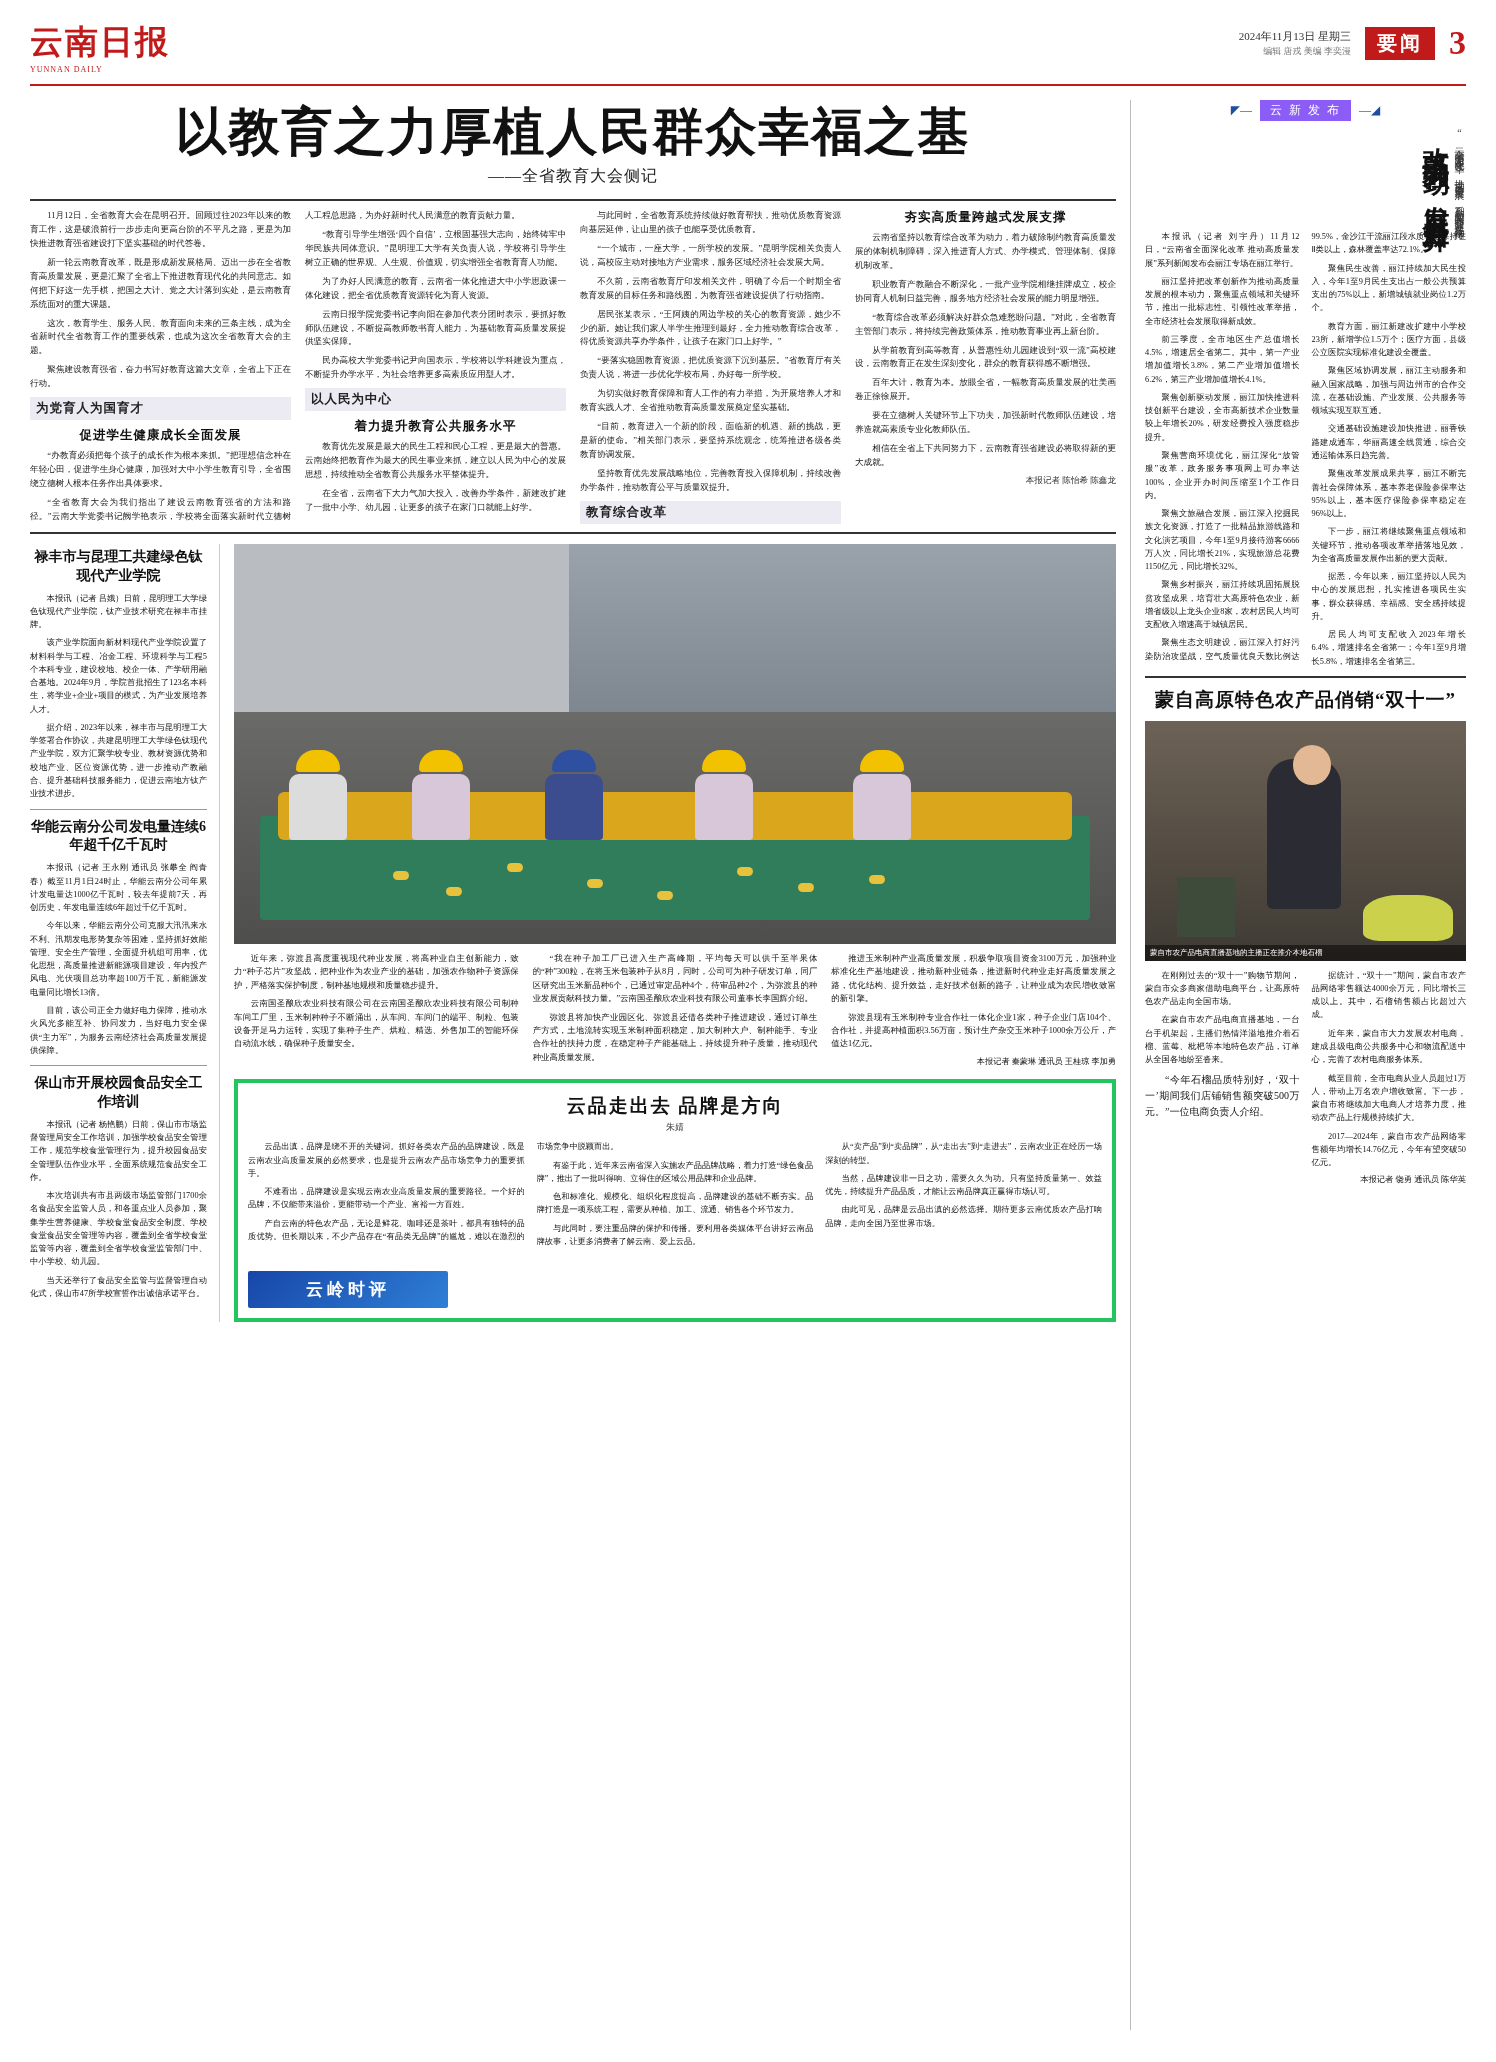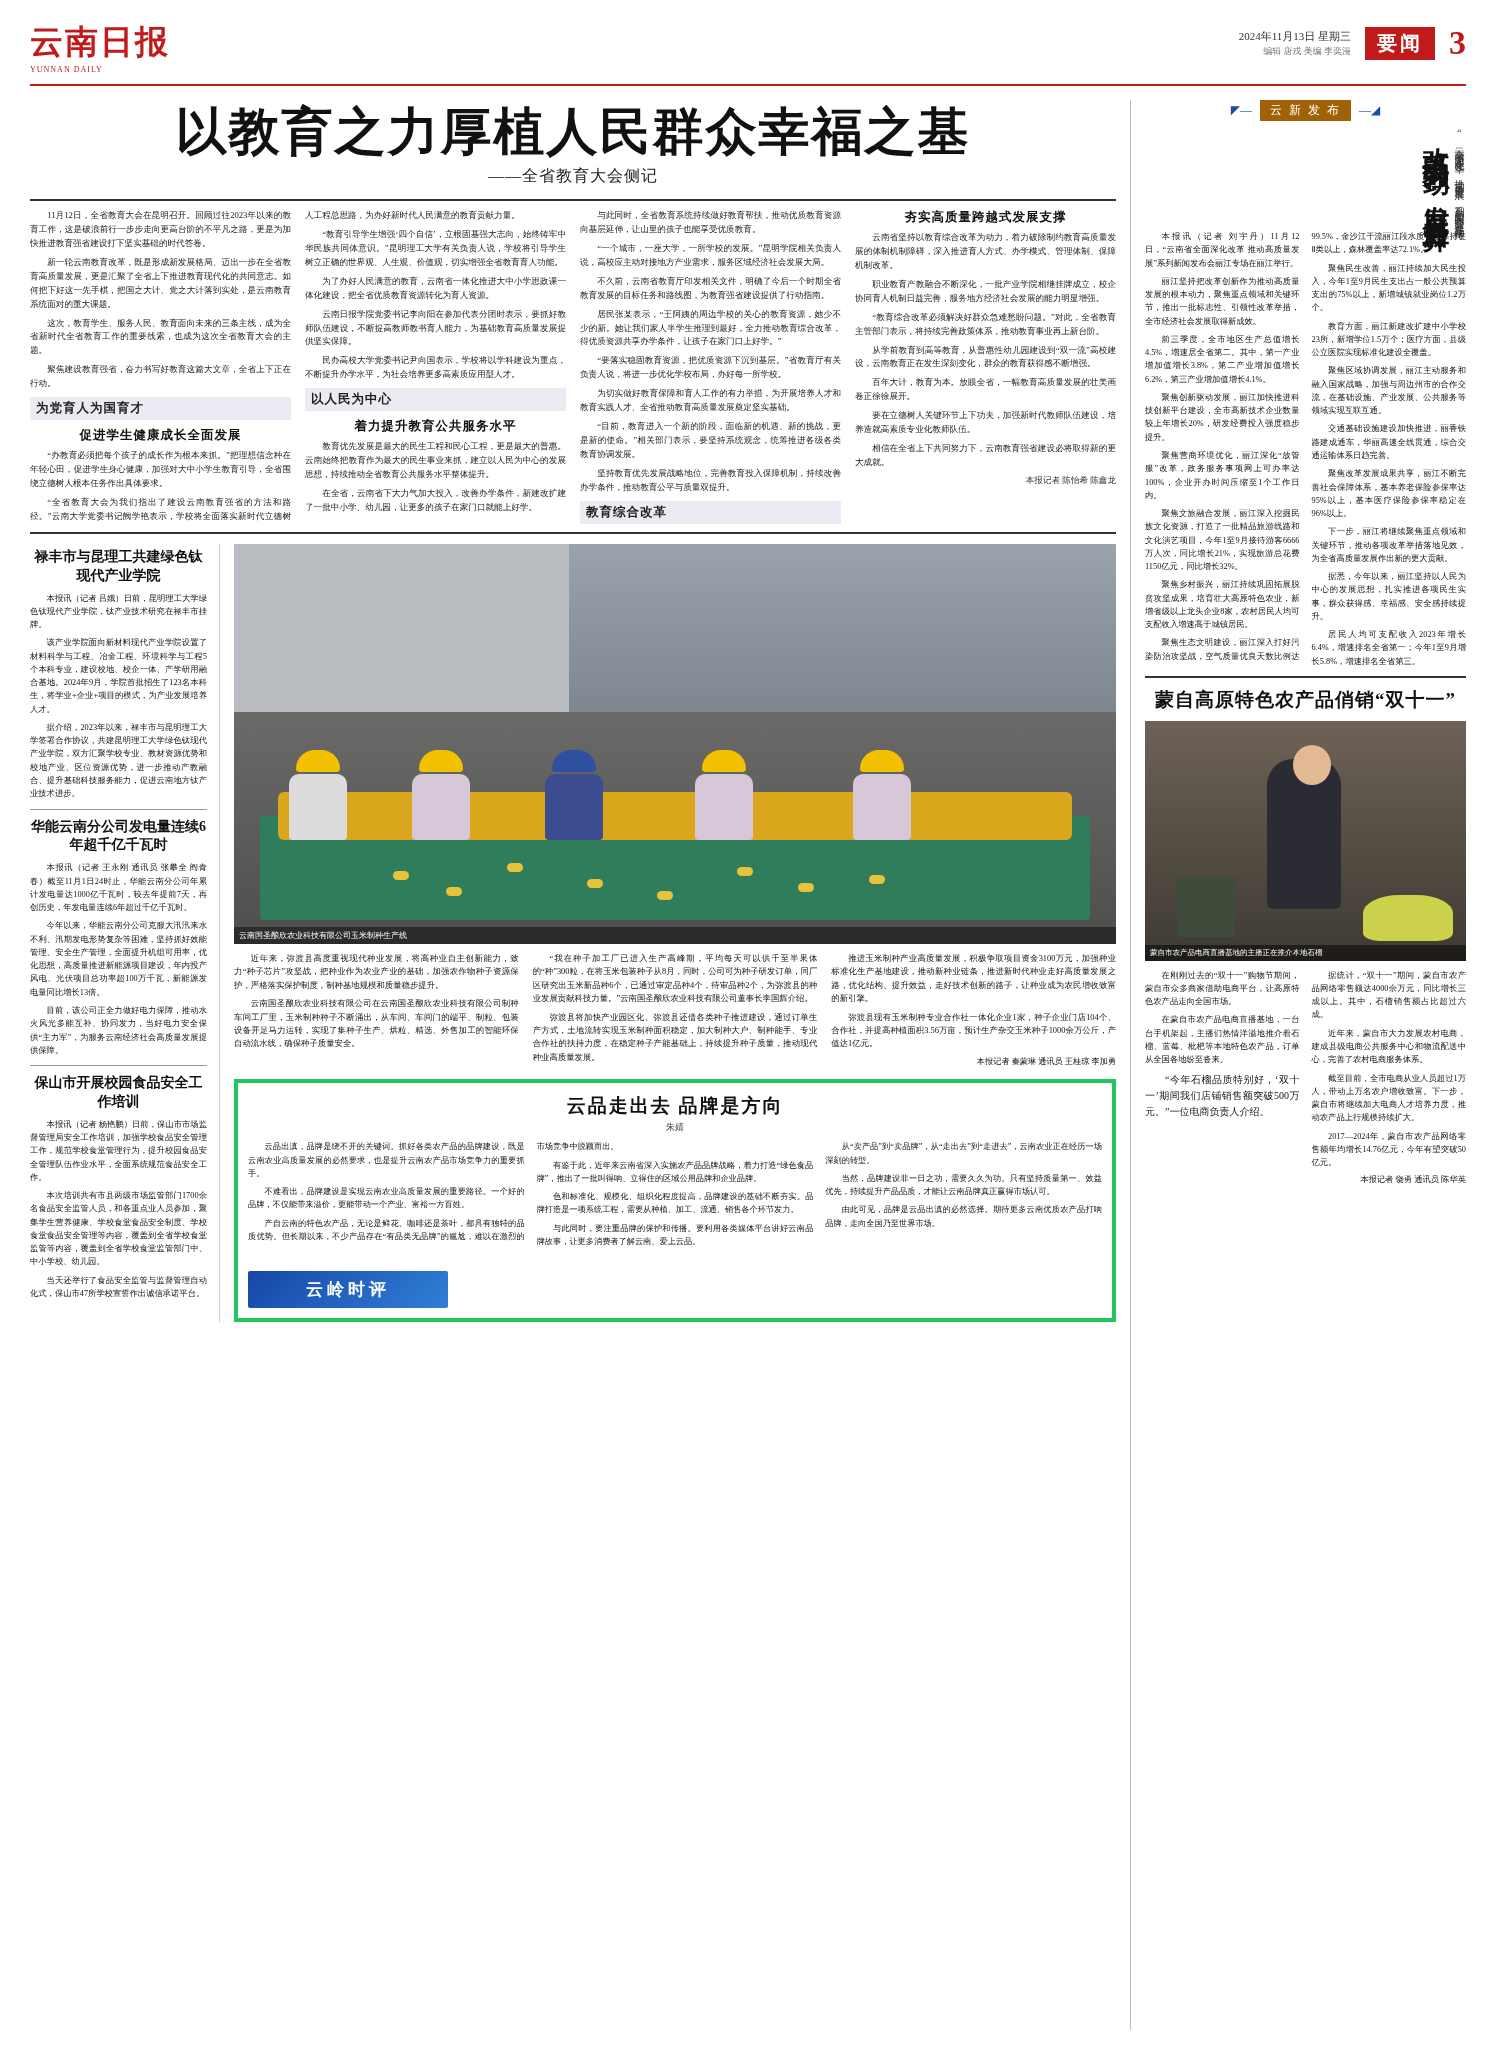--- a/index.html
+++ b/index.html
@@ -63,21 +63,21 @@
   .corn { position:absolute; width:16px; height:9px; background:#e8c23a; border-radius:5px; }
   .worker { position:absolute; bottom:26%; width:62px; }
   .hat { width:44px; height:22px; background:#f2c200; border-radius:22px 22px 4px 4px; margin:0 auto; }
   .hat.b { background:#2f4fa0; }
   .torso { width:58px; height:66px; background:#3b4d8f; border-radius:10px 10px 4px 4px; margin:2px auto 0; }
   .torso.p { background:#d8c7d8; }
   .torso.w { background:#dcdcdc; }
 
   
   .rc-banner { display:flex; align-items:center; justify-content:center; gap:8px; margin-bottom:6px; }
-  .rc-banner .lbl { background:#a16207; color:#fff; font-size:12px; padding:2px 10px; letter-spacing:2px; }
+  .rc-banner .lbl { background:#8b5cf6; color:#fff; font-size:12px; padding:2px 10px; letter-spacing:2px; }
   .rc-banner .dash { color:#1d4fa0; font-size:12px; }
   .vtitle-wrap { display:flex; justify-content:flex-end; margin:6px 0; }
   .vtitle { writing-mode:vertical-rl; text-orientation:upright; font-size:27px; font-weight:bold; letter-spacing:4px; line-height:1.25; }
   .vsub { writing-mode:vertical-rl; text-orientation:upright; font-size:10px; letter-spacing:2px; color:#333; line-height:1.4; }
   .rc-cols { column-count:2; column-gap:12px; }
   .rc-cols p { font-size:8.3px; line-height:1.6; text-align:justify; margin:0 0 5px 0; text-indent:2em; }
   .rc-title { font-size:19px; font-weight:bold; text-align:center; margin:10px 0 8px 0; letter-spacing:1px; line-height:1.3; }
 
   
   .brief-title { font-size:14px; font-weight:bold; text-align:center; line-height:1.35; margin:4px 0 6px 0; }
@@ -230,21 +230,20 @@
                 </div>
               <div class="corn" style="left:18%;bottom:16%"></div>
               <div class="corn" style="left:24%;bottom:12%"></div>
               <div class="corn" style="left:31%;bottom:18%"></div>
               <div class="corn" style="left:40%;bottom:14%"></div>
               <div class="corn" style="left:48%;bottom:11%"></div>
               <div class="corn" style="left:57%;bottom:17%"></div>
               <div class="corn" style="left:64%;bottom:13%"></div>
               <div class="corn" style="left:72%;bottom:15%"></div>
             </div>
-            <div class="cap">云南国圣酿欣农业科技有限公司玉米制种生产线</div>
           </div>
 
           <div class="f-body" style="display:flex; gap:14px; margin-top:8px">
             <div style="flex:1">
               <p>近年来，弥渡县高度重视现代种业发展，将高种业自主创新能力，致力“种子芯片”攻坚战，把种业作为农业产业的基础，加强农作物种子资源保护，严格落实保护制度，制种基地规模和质量稳步提升。</p>
               <p>云南国圣酿欣农业科技有限公司在云南国圣酿欣农业科技有限公司制种车间工厂里，玉米制种种子不断涌出，从车间、车间门的端平、制粒、包装设备开足马力运转，实现了集种子生产、烘粒、精选、外售加工的智能环保自动流水线，确保种子质量安全。</p>
             </div>
             <div style="flex:1">
               <p>“我在种子加工厂已进入生产高峰期，平均每天可以供千至半果体的“种”300粒，在将玉米包装种子从8月，同时，公司可为种子研发订单，同厂区研究出玉米新品种6个，已通过审定品种4个，待审品种2个，为弥渡县的种业发展贡献科技力量。”云南国圣酿欣农业科技有限公司董事长李国辉介绍。</p>
               <p>弥渡县将加快产业园区化、弥渡县还借各类种子推进建设，通过订单生产方式，土地流转实现玉米制种面积稳定，加大制种大户、制种能手、专业合作社的扶持力度，在稳定种子产能基础上，持续提升种子质量，推动现代种业高质量发展。</p>

